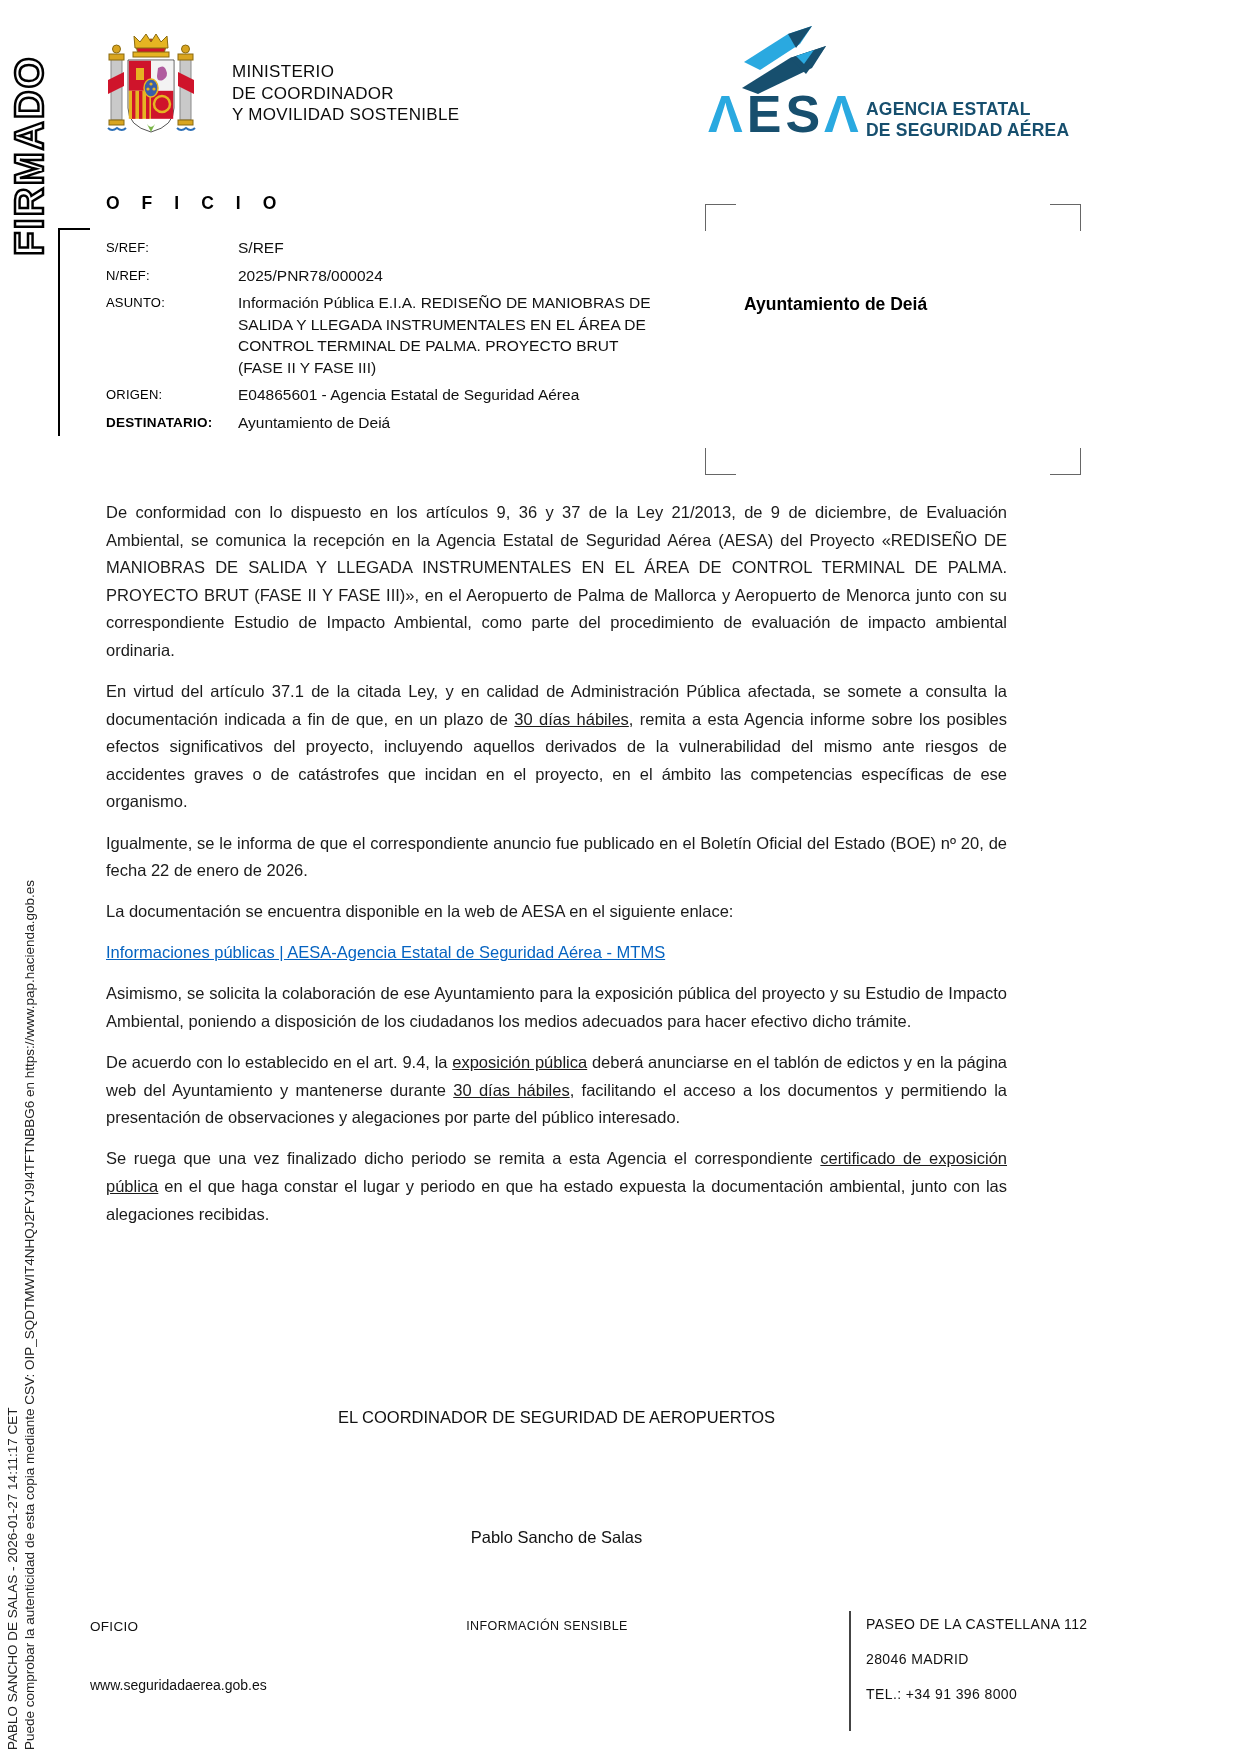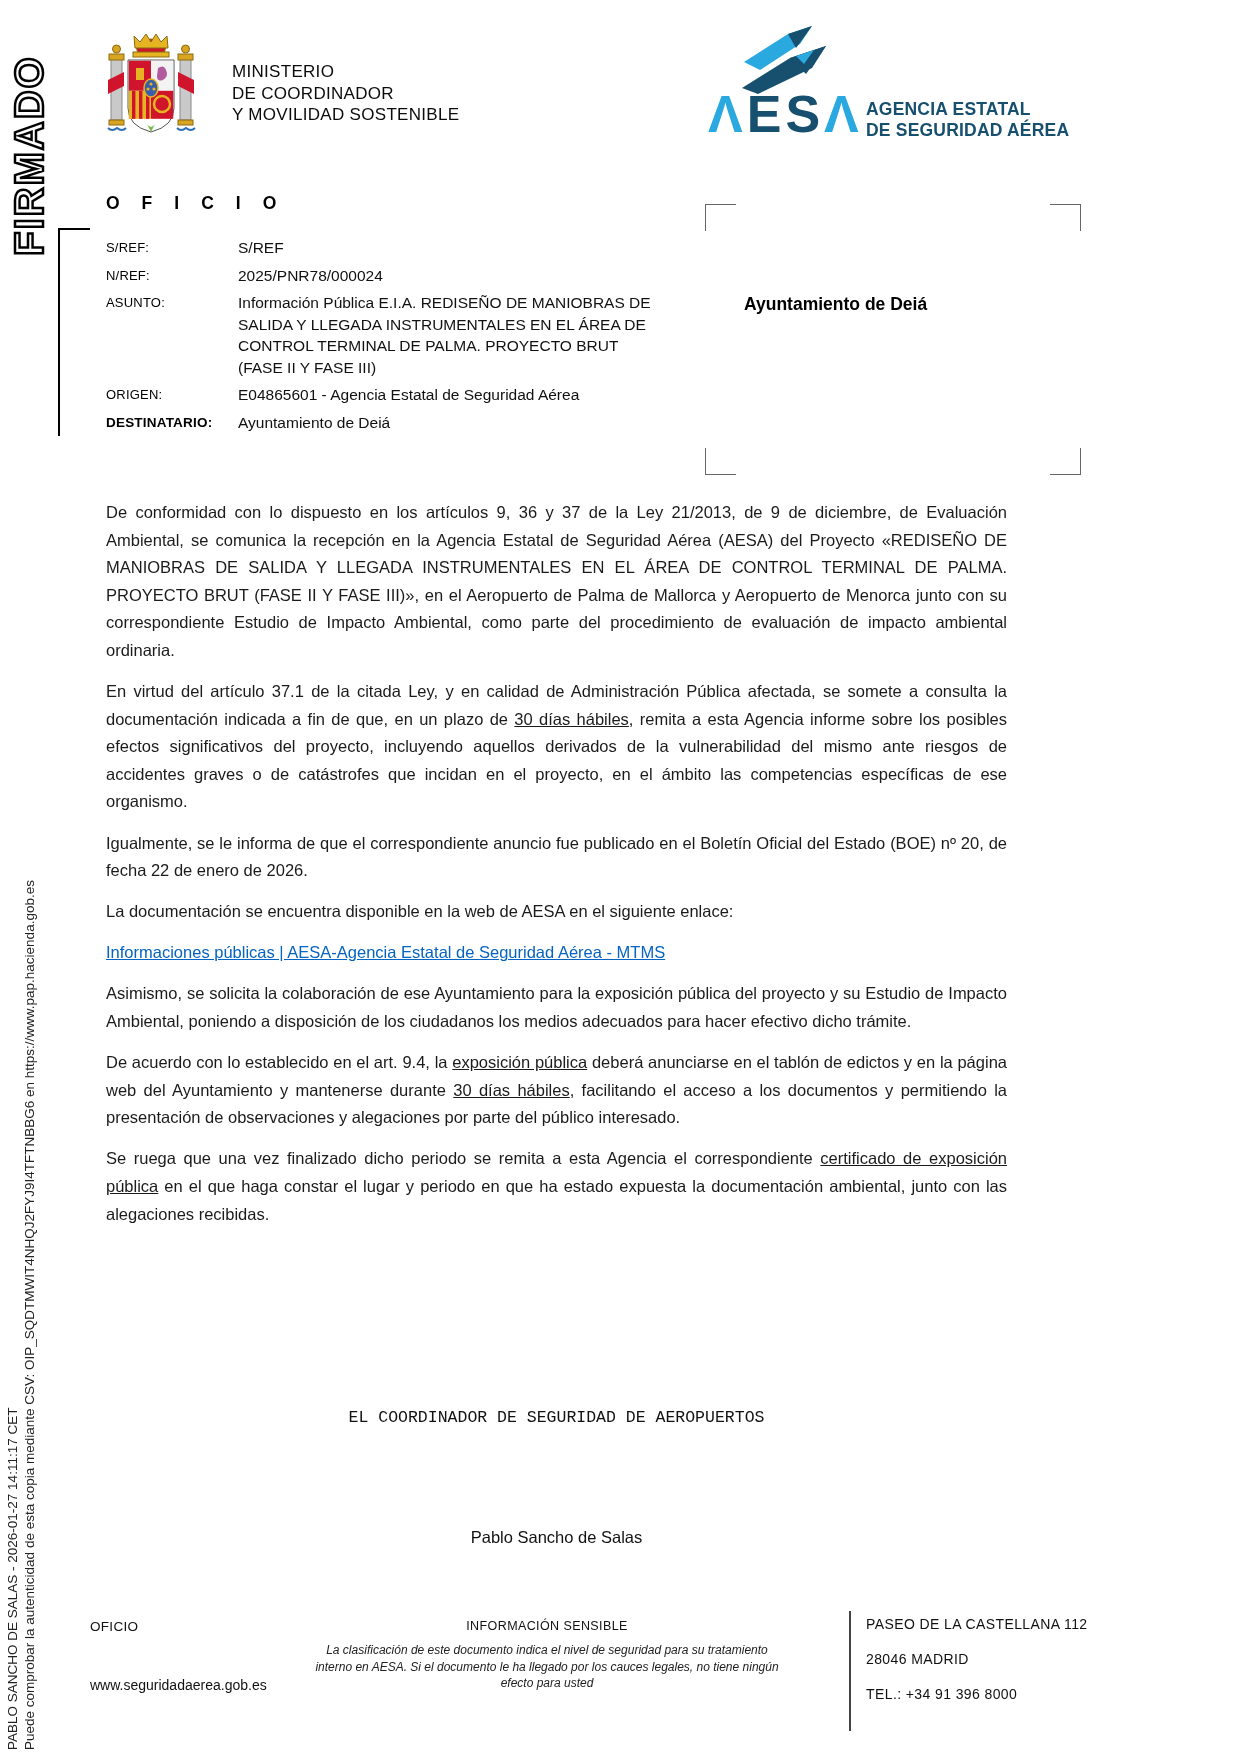--- a/index.html
+++ b/index.html
@@ -50,21 +50,21 @@
   .corner.bl{left:705px;top:448px;border-bottom:1.5px solid #666;border-left:1.5px solid #666;}
   .corner.br{left:1050px;top:448px;border-bottom:1.5px solid #666;border-right:1.5px solid #666;}
   .addressee{position:absolute;left:744px;top:294px;font-size:17.5px;font-weight:700;color:#000;}
   
   .doc-body{position:absolute;left:106px;top:499px;width:901px;}
   .para{margin:0 0 13.5px 0;font-size:16.5px;line-height:27.6px;text-align:justify;color:#1b1b1b;}
   .para.link-para{text-align:left;}
   .u{text-decoration:underline;margin-top:40px;}
   .doc-link{text-decoration:underline;cursor:pointer;}
   
-  .sig-role{position:absolute;left:106px;top:1408px;width:901px;text-align:center;font-size:16.5px;color:#111;font-family:Liberation Mono, monospace;}
+  .sig-role{position:absolute;left:106px;top:1408px;width:901px;text-align:center;font-size:16.5px;color:#111;}
   .sig-name{position:absolute;left:106px;top:1528px;width:901px;text-align:center;font-size:16.5px;color:#111;}
   
   .footer-doc-type{position:absolute;left:90px;top:1619px;font-size:13.5px;letter-spacing:0.3px;color:#111;}
   .footer-web{position:absolute;left:90px;top:1677px;font-size:14px;color:#111;}
   .footer-center{position:absolute;left:312px;top:1619px;width:470px;text-align:center;}
   .footer-center .title{font-size:12.5px;letter-spacing:0.4px;color:#111;}
   .footer-center .note{font-size:12px;line-height:16.5px;font-style:italic;margin-top:9px;color:#222;}
   .footer-divider{position:absolute;left:849px;top:1611px;height:120px;width:0;border-left:2px solid #444;}
   .footer-right{position:absolute;left:866px;top:1607px;font-size:14px;line-height:35px;letter-spacing:0.4px;color:#111;}
 </style>
@@ -183,21 +183,20 @@
       <p class="para"><span>Se ruega que una vez finalizado dicho periodo se remita a esta Agencia el correspondiente </span><span class="u">certificado de exposición pública</span><span> en el que haga constar el lugar y periodo en que ha estado expuesta la documentación ambiental, junto con las alegaciones recibidas.</span></p>
     </div>
 
   <div class="sig-role">EL COORDINADOR DE SEGURIDAD DE AEROPUERTOS</div>
   <div class="sig-name">Pablo Sancho de Salas</div>
 
   <div class="footer-doc-type">OFICIO</div>
   <div class="footer-web">www.seguridadaerea.gob.es</div>
   <div class="footer-center">
     <div class="title">INFORMACIÓN SENSIBLE</div>
-    <div class="note">La clasificación de este documento indica el nivel de seguridad para su tratamiento interno en AESA. Si el documento le ha llegado por los cauces legales, no tiene ningún efecto para usted</div>
   </div>
   <div class="footer-divider"></div>
   <div class="footer-right">
       <div>PASEO DE LA CASTELLANA 112</div>
       <div>28046 MADRID</div>
       <div>TEL.: +34 91 396 8000</div>
     </div>
 
 </div>
 

